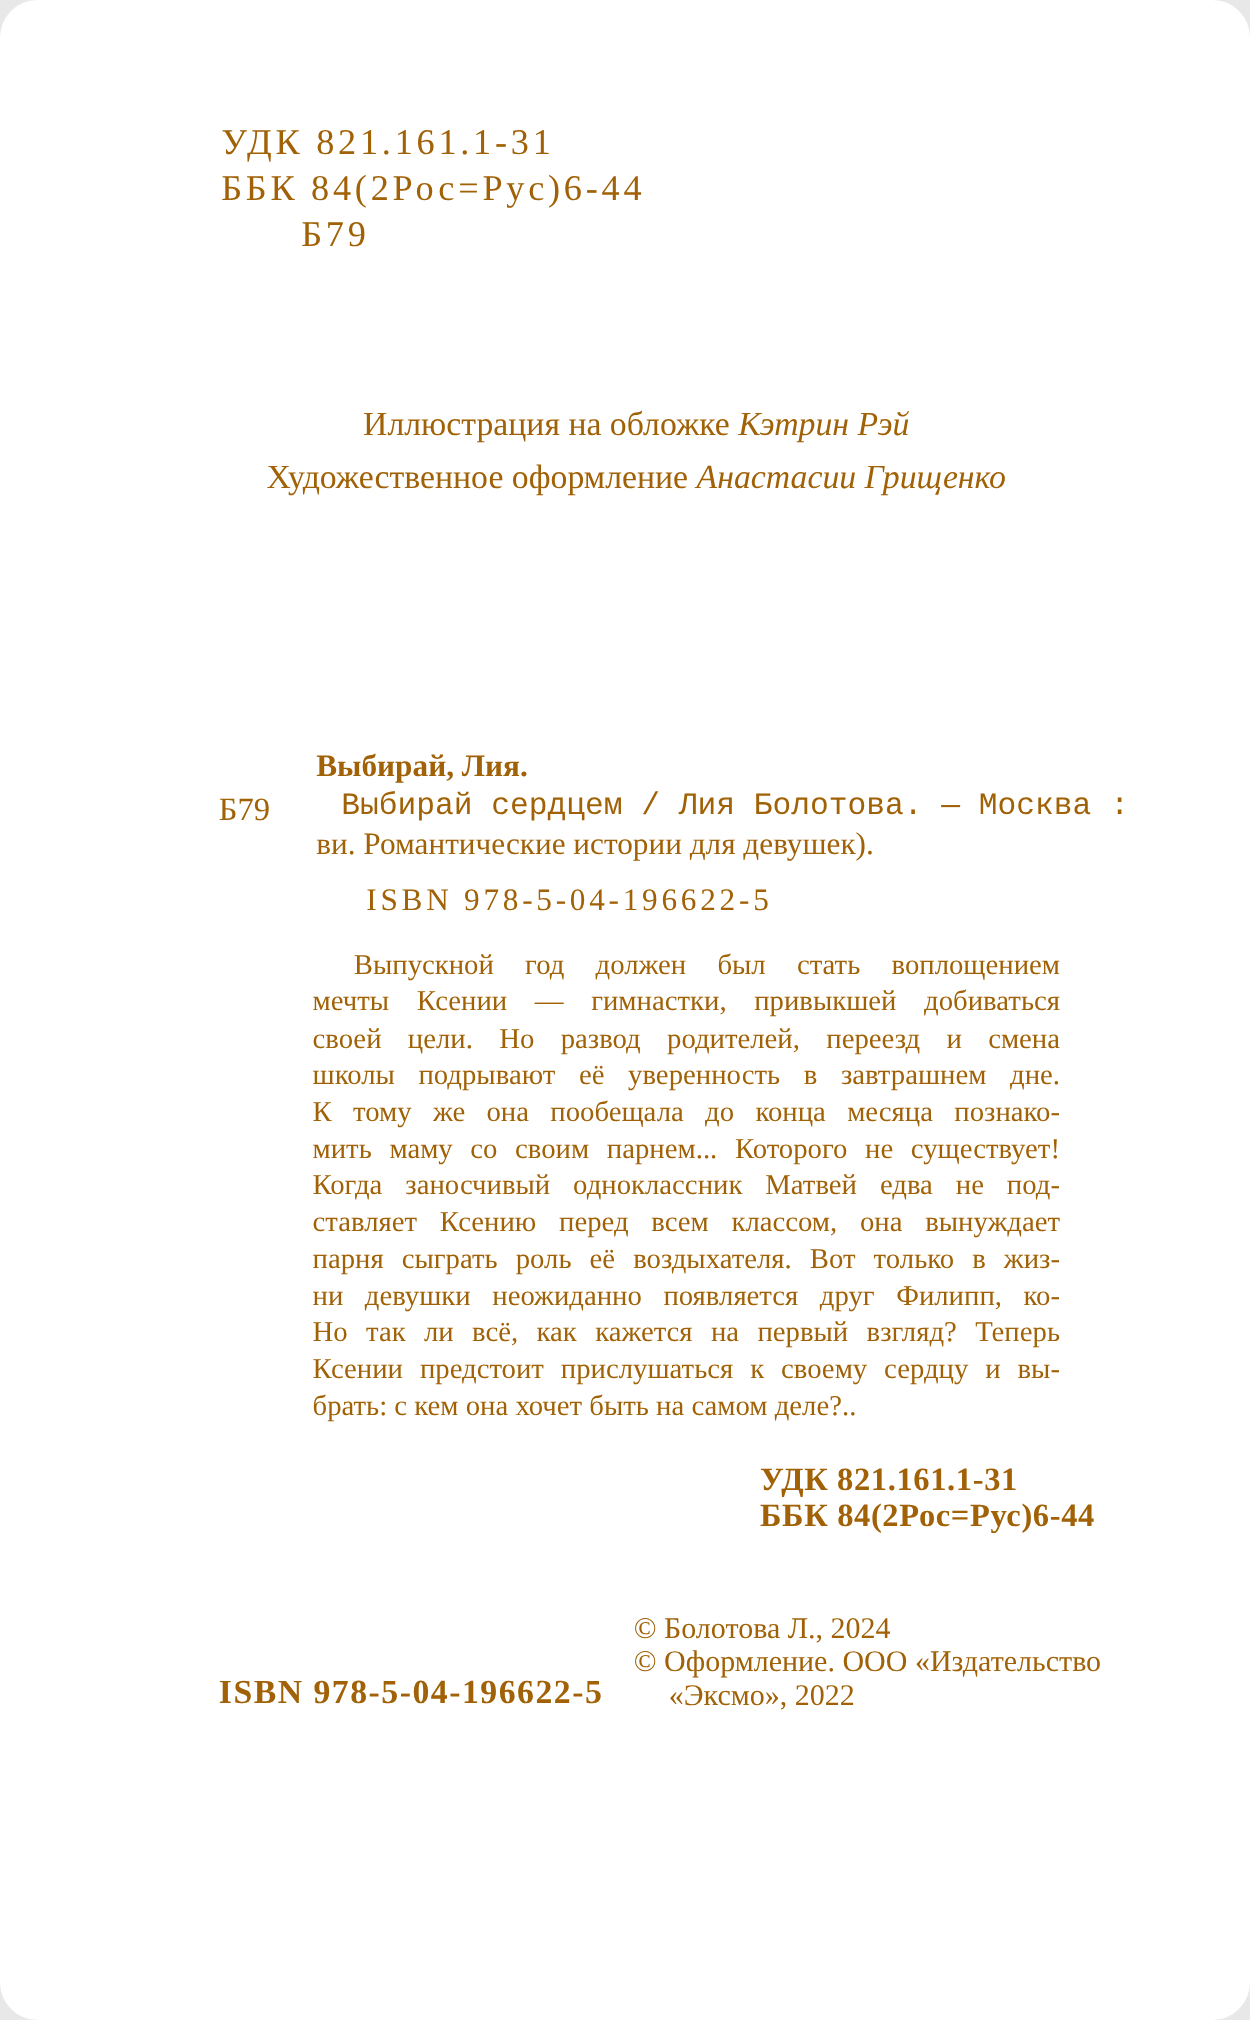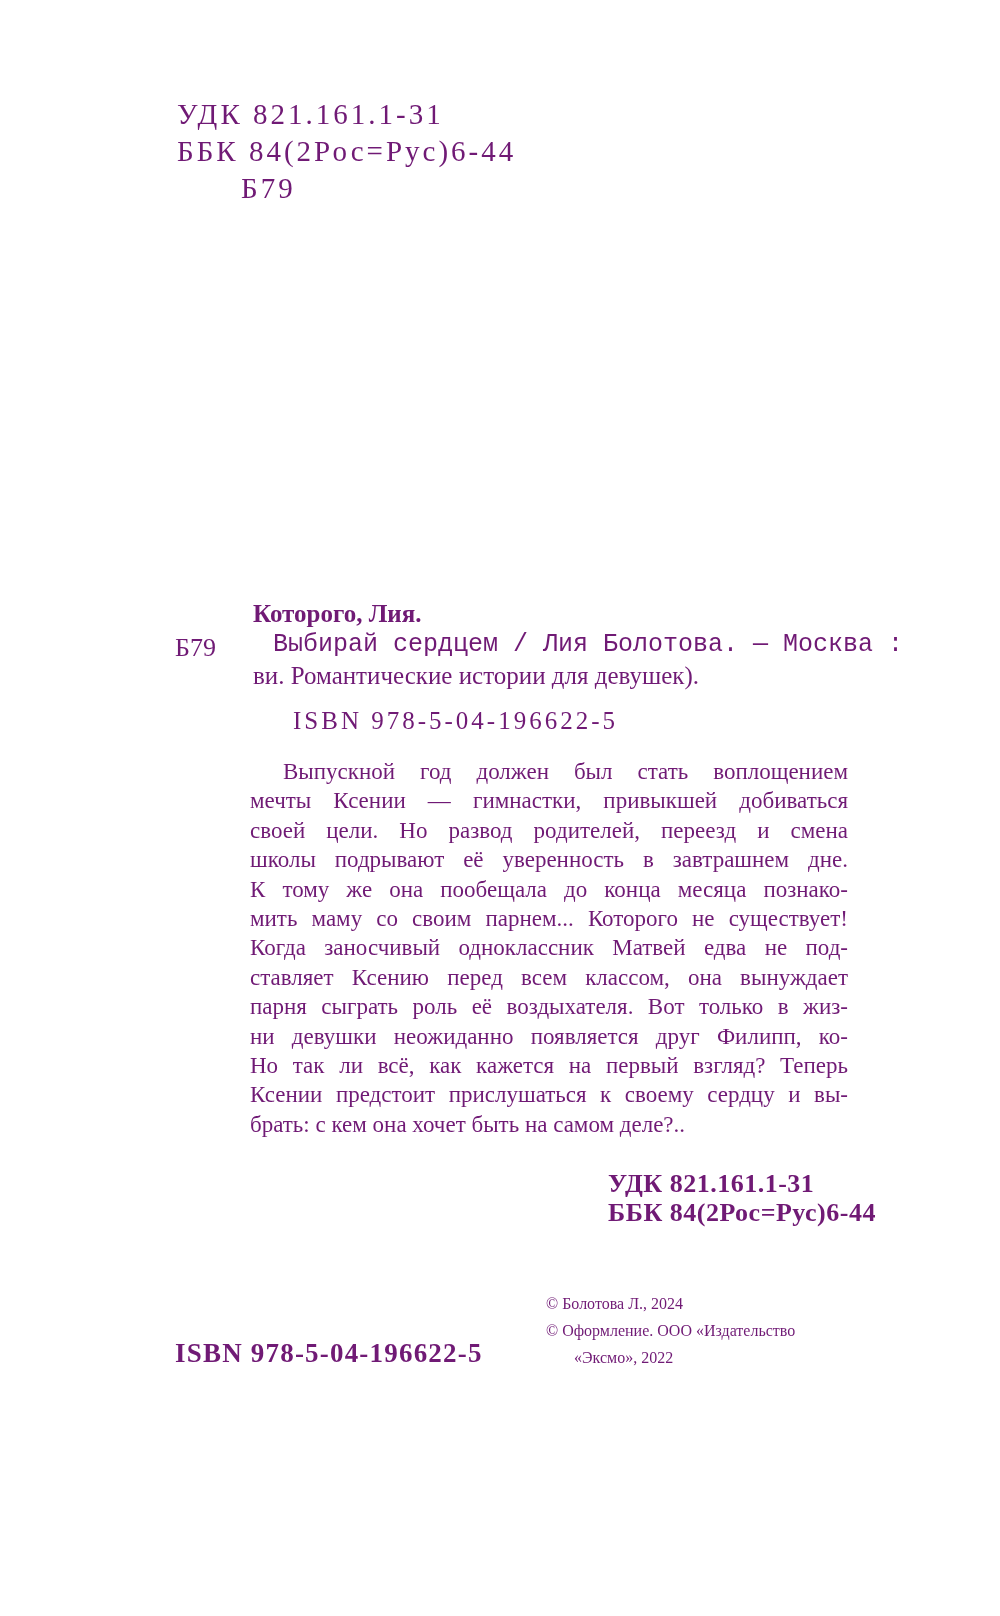--- a/index.html
+++ b/index.html
@@ -3,23 +3,24 @@
 <meta charset="utf-8">
 <style>
   html, body { margin: 0; padding: 0; }
   body { background: #e8e8e8; }
   .page {
     position: relative;
     width: 1000px;
     height: 1616px;
     margin: 0 auto;
     background: #ffffff;
-    color: #701a75;
+    color: #a16207;
     font-family: "Liberation Serif", "DejaVu Serif", serif;
     overflow: hidden;
+    border-radius: 30px;
   }
   
   .udk-top {
     position: absolute;
     left: 177px;
     top: 96px;
     font-size: 29px;
     line-height: 37px;
     letter-spacing: 3px;
     white-space: nowrap;
@@ -98,44 +99,48 @@
     position: absolute;
     left: 175px;
     top: 1338px;
     font-size: 27px;
     font-weight: bold;
     letter-spacing: 1.2px;
     white-space: nowrap;
   }
   .copyright {
     position: absolute;
-    left: 546px;
+    left: 507px;
     top: 1290px;
-    font-size: 16px;
+    font-size: 24px;
     line-height: 27px;
     white-space: nowrap;
   }
   .copyright .indent { padding-left: 28px; }
 </style>
 </head>
 <body>
 
 <div class="page">
 
   <div class="udk-top">
     <div>УДК 821.161.1-31</div>
     <div>ББК 84(2Рос=Рус)6-44</div>
     <div class="sign">Б79</div>
   </div>
 
+  <div class="credits">
+    <div><span>Иллюстрация на обложке </span><span class="ital">Кэтрин Рэй</span></div>
+    <div><span>Художественное оформление </span><span class="ital">Анастасии Грищенко</span></div>
+  </div>
 
   <div class="catalog-sign">Б79</div>
 
   <div class="catalog">
-    <div class="author line-plain">Которого, Лия.</div>
+    <div class="author line-plain">Выбирай, Лия.</div>
     <div class="jline cat-indent">Выбирай сердцем / Лия Болотова. — Москва :</div>
     <div class="line-plain">ви. Романтические истории для девушек).</div>
     <div class="catalog-isbn">ISBN 978-5-04-196622-5</div>
   </div>
 
   <div class="annotation">
     <div class="jline first">Выпускной год должен был стать воплощением</div>
     <div class="jline">мечты Ксении — гимнастки, привыкшей добиваться</div>
     <div class="jline">своей цели. Но развод родителей, переезд и смена</div>
     <div class="jline">школы подрывают её уверенность в завтрашнем дне.</div>

